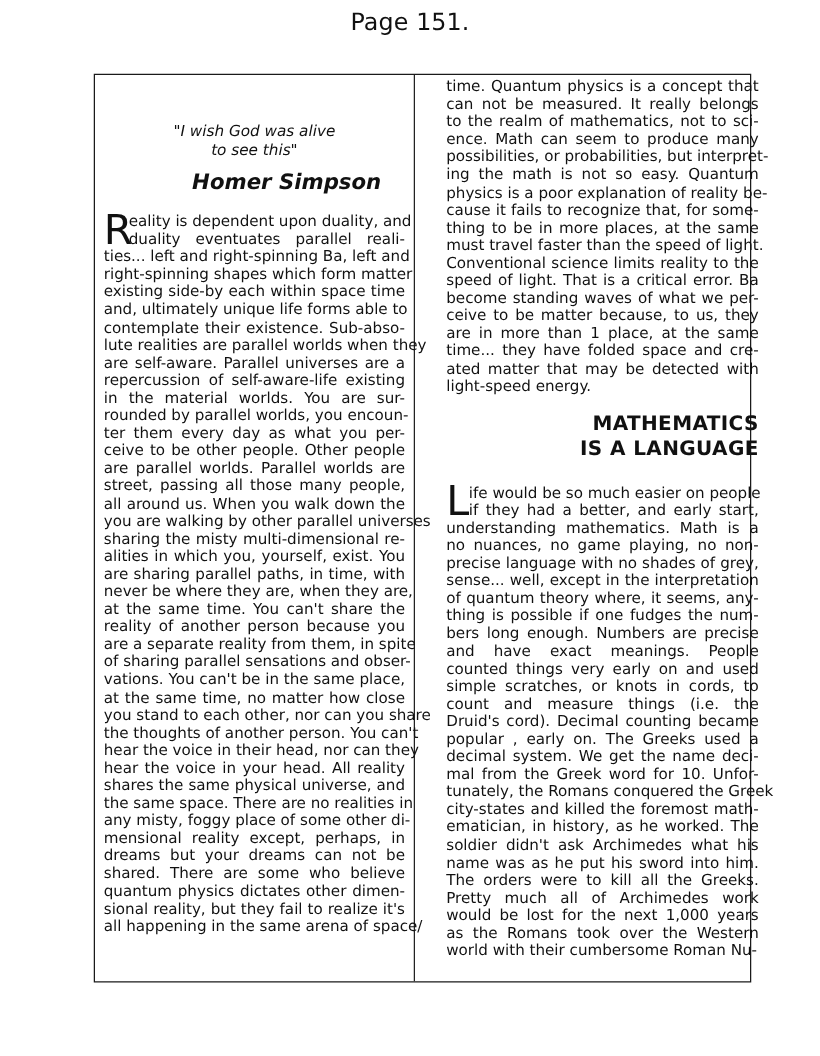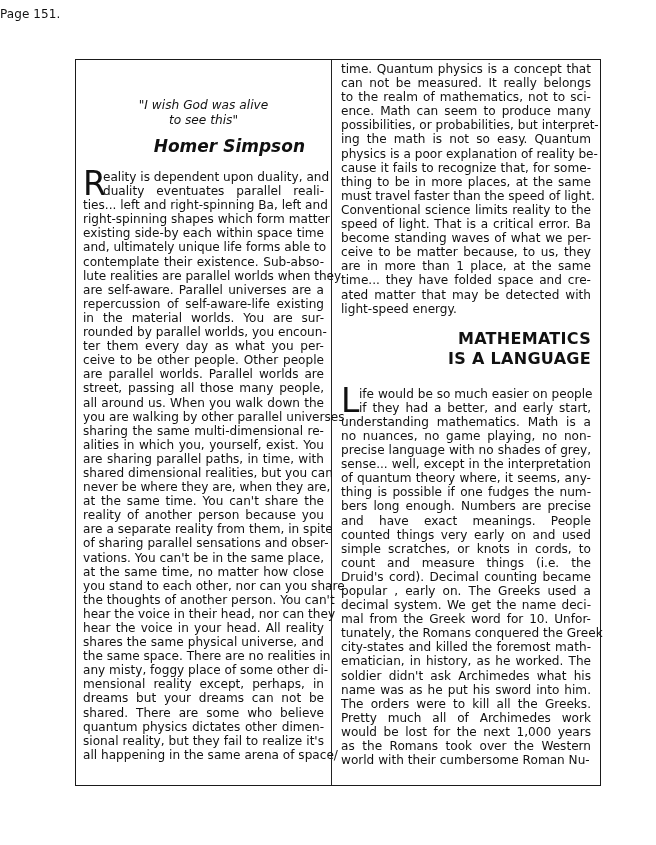--- a/index.html
+++ b/index.html
@@ -1,25 +1,25 @@
 <!DOCTYPE html>
 <html><head>
 <meta charset="utf-8">
 <style>
   html, body { margin: 0; padding: 0; background: #ffffff; }
   body { width: 656px; height: 845px; position: relative; overflow: hidden;
          font-family: "DejaVu Sans", "Liberation Sans", sans-serif; color: #111; }
-  .page-number { position: absolute; top: 7px; left: 0; width: 656px; 
-                 font-size: 12px; letter-spacing: 0.1px; }
+  .page-number { position: absolute; top: 7px; left: 0; width: 656px; text-align: center;
+                 font-size: 19px; letter-spacing: 0.1px; }
   .frame { position: absolute; left: 75px; top: 59px; width: 526px; height: 727px;
            border: 1.5px solid #1a1a1a; box-sizing: border-box; }
   .divider { position: absolute; left: 255px; top: 0; bottom: 0; width: 1.3px; background: #222; }
   .col { position: absolute; top: 0; bottom: 0; box-sizing: border-box; }
   .col-left { left: 0; width: 255px; padding: 0 7px 0 7px; }
-  .col-right { left: 257px; width: 266px; padding: 0 8px 0 8px; }
+  .col-right { left: 273px; width: 266px; padding: 0 8px 0 8px; }
   .line { font-size: 12.1px; line-height: 14.1px; height: 14.1px; white-space: nowrap;
           text-align: justify; text-align-last: justify; letter-spacing: 0; overflow: visible; }
   .line.last { text-align: left; text-align-last: left; }
   .title { font-weight: bold; text-align: center; font-size: 14.6px; letter-spacing: 0.2px; }
   .quote { font-style: italic; text-align: center; font-size: 12.2px; line-height: 15px; }
   .author { font-weight: bold; font-style: italic; text-align: right; font-size: 17px;
             padding-right: 19px; }
   .dropcap-wrap { position: relative; }
   .dropcap { position: absolute; left: 0; top: -3px; font-size: 33px; line-height: 33px;
              font-weight: normal; }
@@ -57,24 +57,23 @@
         <div class="line">are self-aware.  Parallel  universes are a</div>
         <div class="line">repercussion  of self-aware-life  existing</div>
         <div class="line">in the material worlds.  You are sur-</div>
         <div class="line">rounded  by parallel worlds, you encoun-</div>
         <div class="line">ter  them every  day as what you per-</div>
         <div class="line">ceive to be other people.  Other people</div>
         <div class="line">are  parallel worlds.  Parallel worlds are</div>
         <div class="line">street,  passing all those many people,</div>
         <div class="line">all  around us.  When you walk down the</div>
         <div class="line">you are walking by other parallel universes</div>
-        <div class="line">sharing the same multi-dimensional re-</div>
+        <div class="line">sharing the misty multi-dimensional re-</div>
         <div class="line">alities in which you, yourself, exist.  You</div>
         <div class="line">are sharing parallel paths, in time, with</div>
-        <div class="line">shared dimensional realities, but you can</div>
         <div class="line">never be where they are, when they are,</div>
         <div class="line">at the same time.  You can't share the</div>
         <div class="line">reality  of another person  because you</div>
         <div class="line">are a separate reality from them, in spite</div>
         <div class="line">of  sharing parallel sensations and obser-</div>
         <div class="line">vations.  You can't be in the same place,</div>
         <div class="line">at the same time, no matter how close</div>
         <div class="line">you stand to each other, nor can you share</div>
         <div class="line">the thoughts of another person.  You can't</div>
         <div class="line">hear the voice in their head, nor  can they</div>

